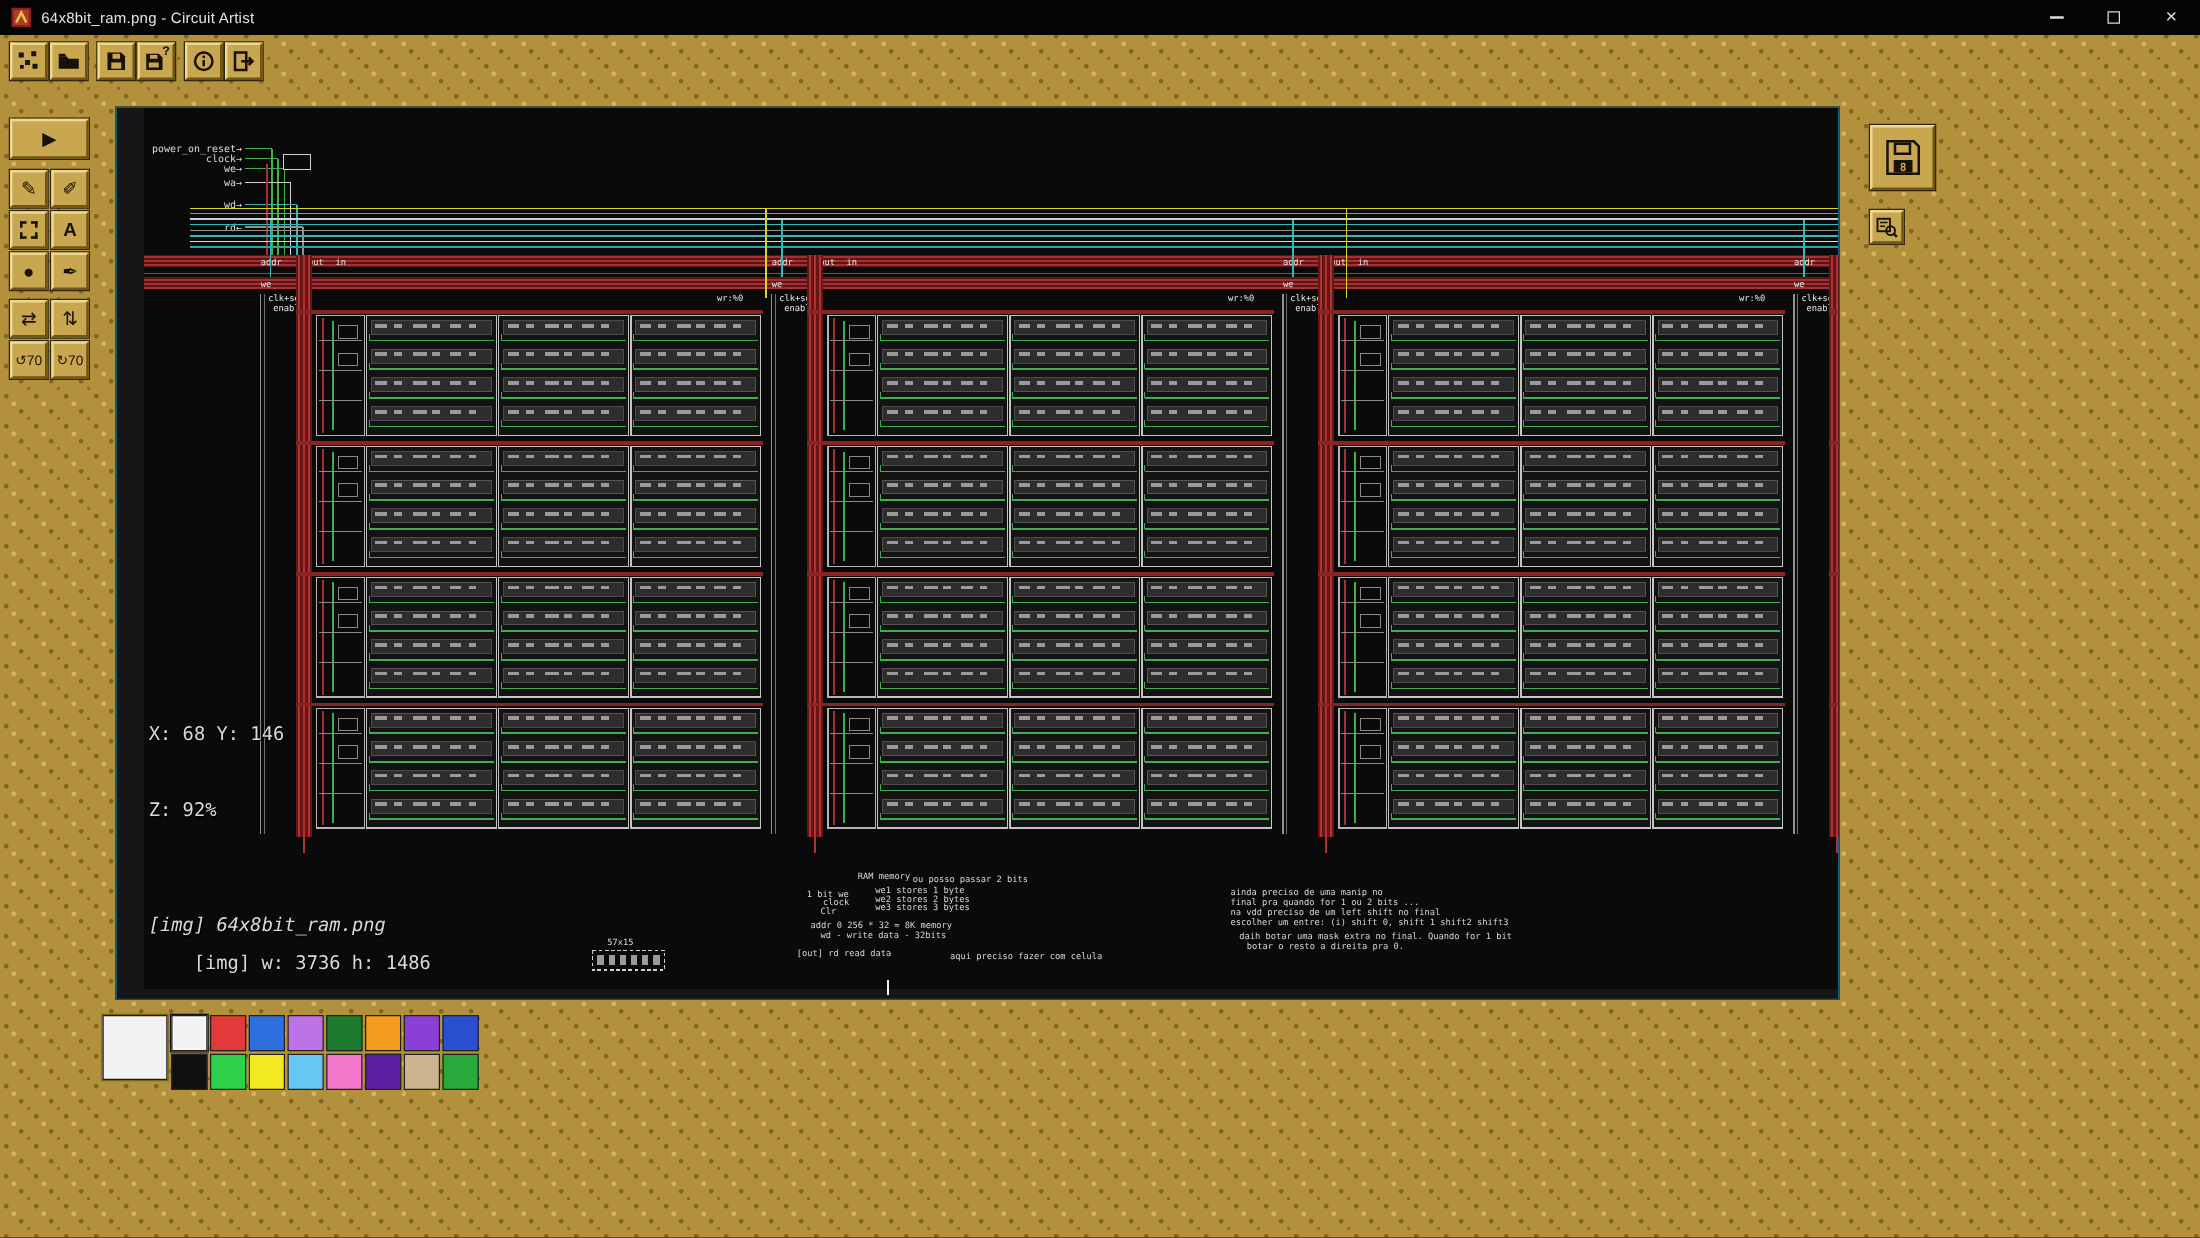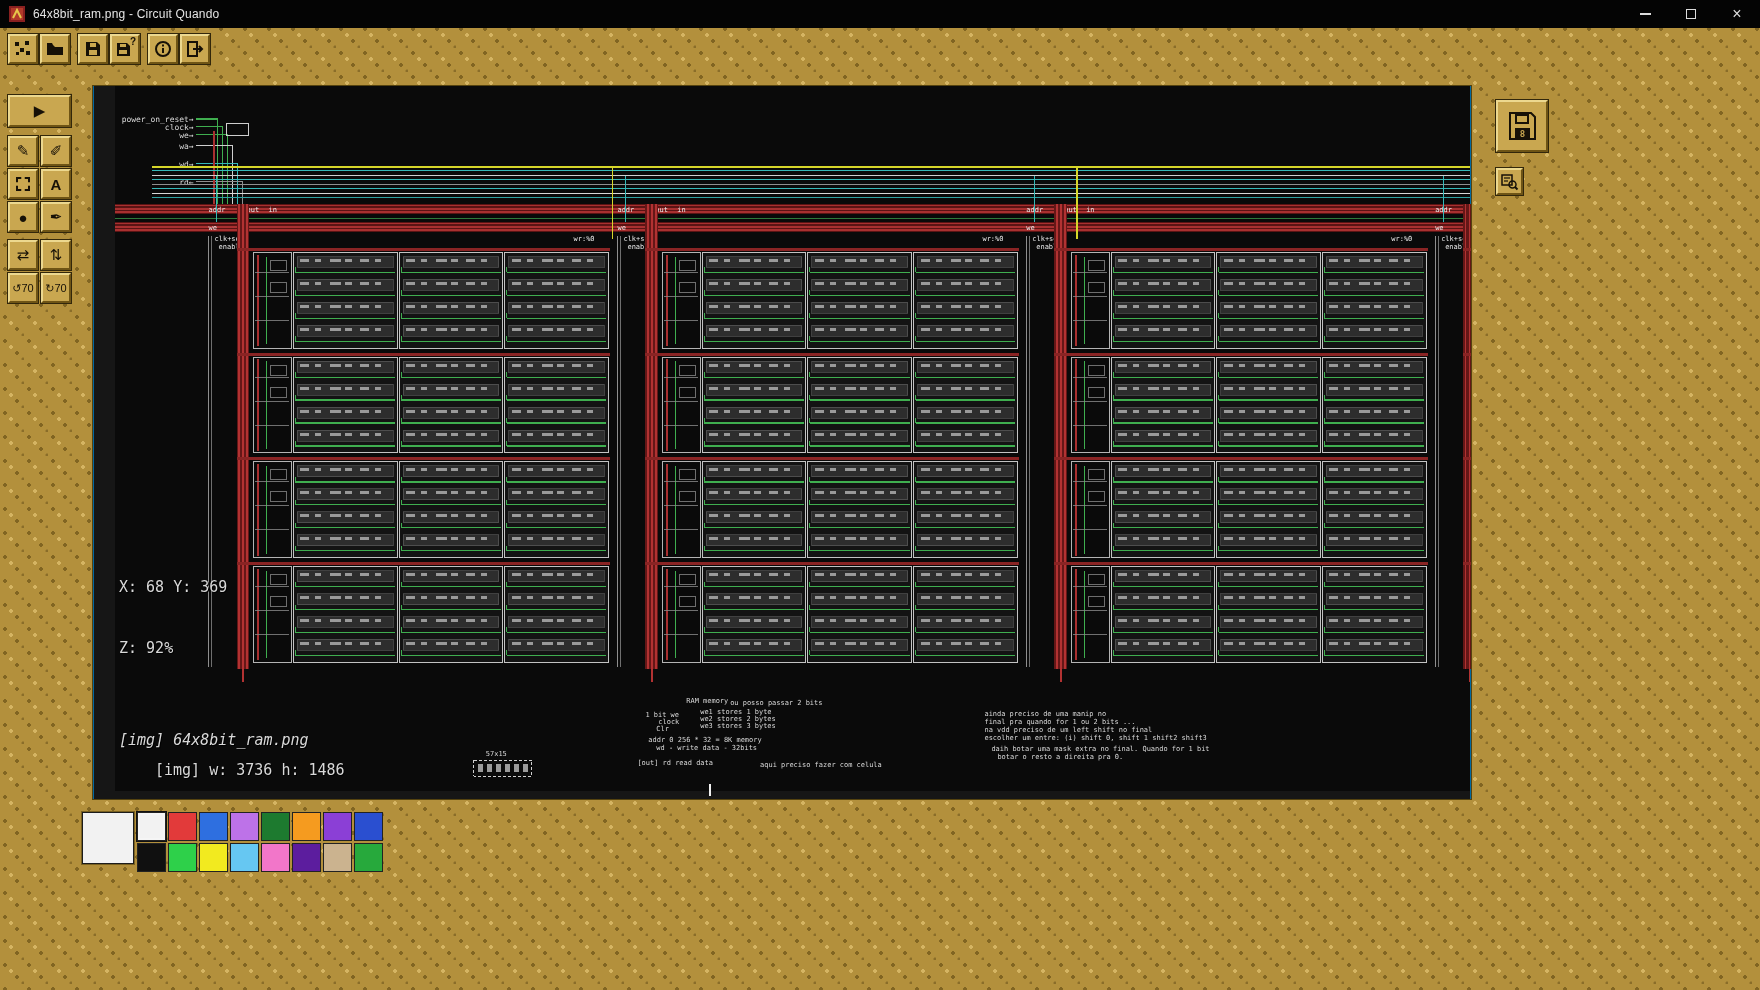--- a/index.html
+++ b/index.html
@@ -58,21 +58,21 @@
 </style>
 </head>
 <body>
 
 <div class="titlebar">
   <svg class="app-icon" viewBox="0 0 16 16">
     <rect x="0" y="0" width="16" height="16" fill="#8a2020"></rect>
     <rect x="2" y="2" width="12" height="12" fill="#b23a2a"></rect>
     <polyline points="4,12 8,4 12,12" stroke="#e8c84a" stroke-width="2" fill="none"></polyline>
   </svg>
-  <div class="title">64x8bit_ram.png - Circuit Quando</div>
+  <div class="title">64x8bit_ram.png - Circuit Artist</div>
   <div class="win-controls">
     <div class="win-btn">
         <span class="minbar"></span>
       </div>
     <div class="win-btn">
         <span class="maxbox"></span>
       </div>
     <div class="win-btn">
         <span>×</span>
       </div>
@@ -2202,21 +2202,21 @@
       <text x="393" y="672" fill="#d8d8d8" font-size="7" font-family="DejaVu Sans Mono, monospace">57x15</text>
       <rect x="381" y="676" width="58" height="16" fill="none" stroke="#cfcfcf" stroke-width="1" stroke-dasharray="3,2"></rect>
       <rect x="385" y="680" width="5" height="8" fill="#9a9a9a"></rect>
       <rect x="394" y="680" width="5" height="8" fill="#9a9a9a"></rect>
       <rect x="403" y="680" width="5" height="8" fill="#9a9a9a"></rect>
       <rect x="412" y="680" width="5" height="8" fill="#9a9a9a"></rect>
       <rect x="421" y="680" width="5" height="8" fill="#9a9a9a"></rect>
       <rect x="430" y="680" width="5" height="8" fill="#9a9a9a"></rect>
       <line x1="618" y1="700" x2="618" y2="712" stroke="#f0f0f0" stroke-width="2"></line>
     </svg>
-  <div class="hud" id="hud-coords">X: 68 Y: 369</div>
+  <div class="hud" id="hud-coords">X: 68 Y: 146</div>
   <div class="hud" id="hud-zoom">Z: 92%</div>
   <div class="hud" id="hud-imgname">[img] 64x8bit_ram.png</div>
   <div class="hud" id="hud-imgsize">[img] w: 3736 h: 1486</div>
 </div>
 
 <div class="btn3d right-btn-big">
   <svg width="36" height="36" viewBox="0 0 36 36">
     <path d="M6 5 h21 l4 4 v22 H6 z" fill="none" stroke="#171107" stroke-width="2"></path>
     <rect x="12" y="7" width="12" height="8" fill="none" stroke="#171107" stroke-width="2"></rect>
     <rect x="11" y="20" width="15" height="10" fill="#171107"></rect>

